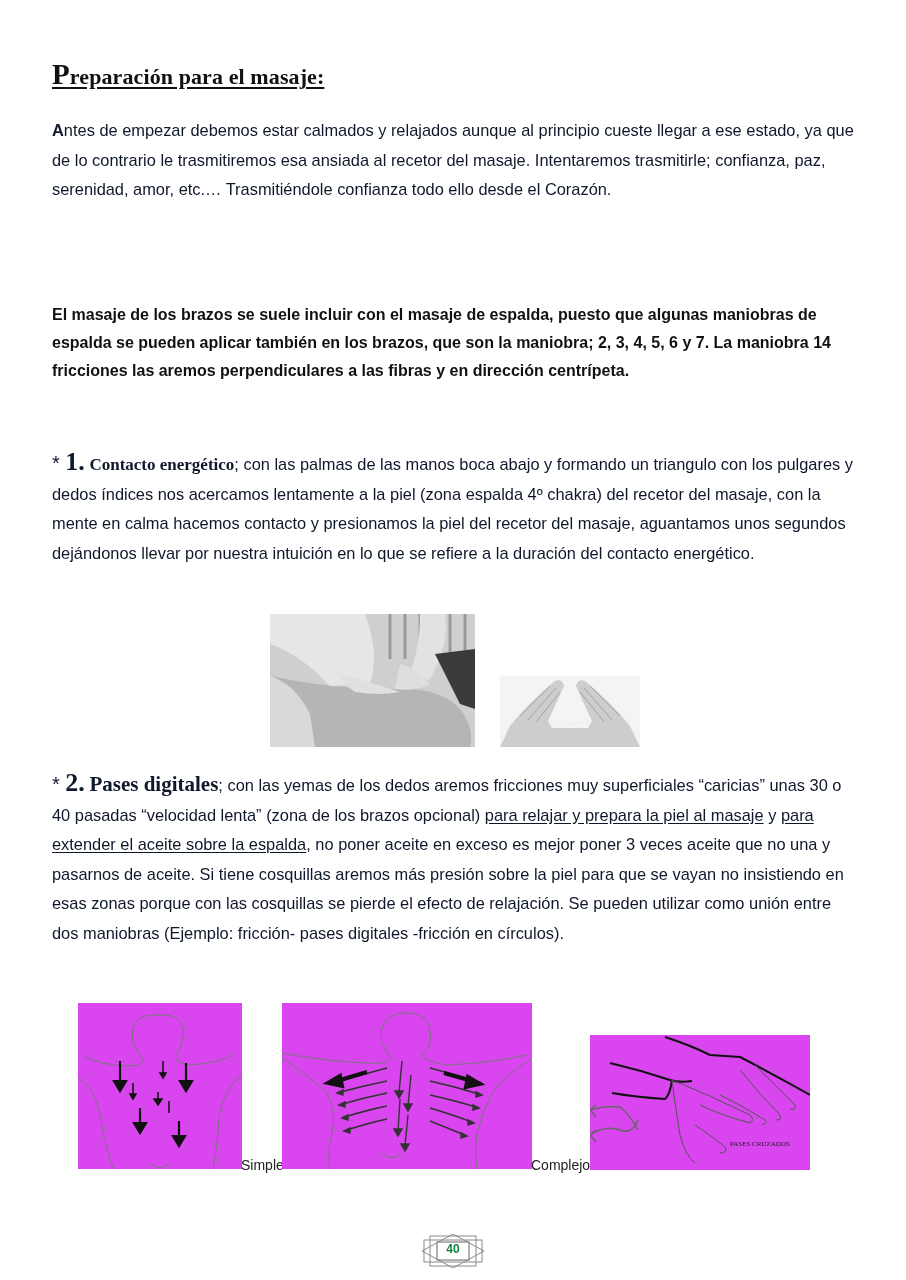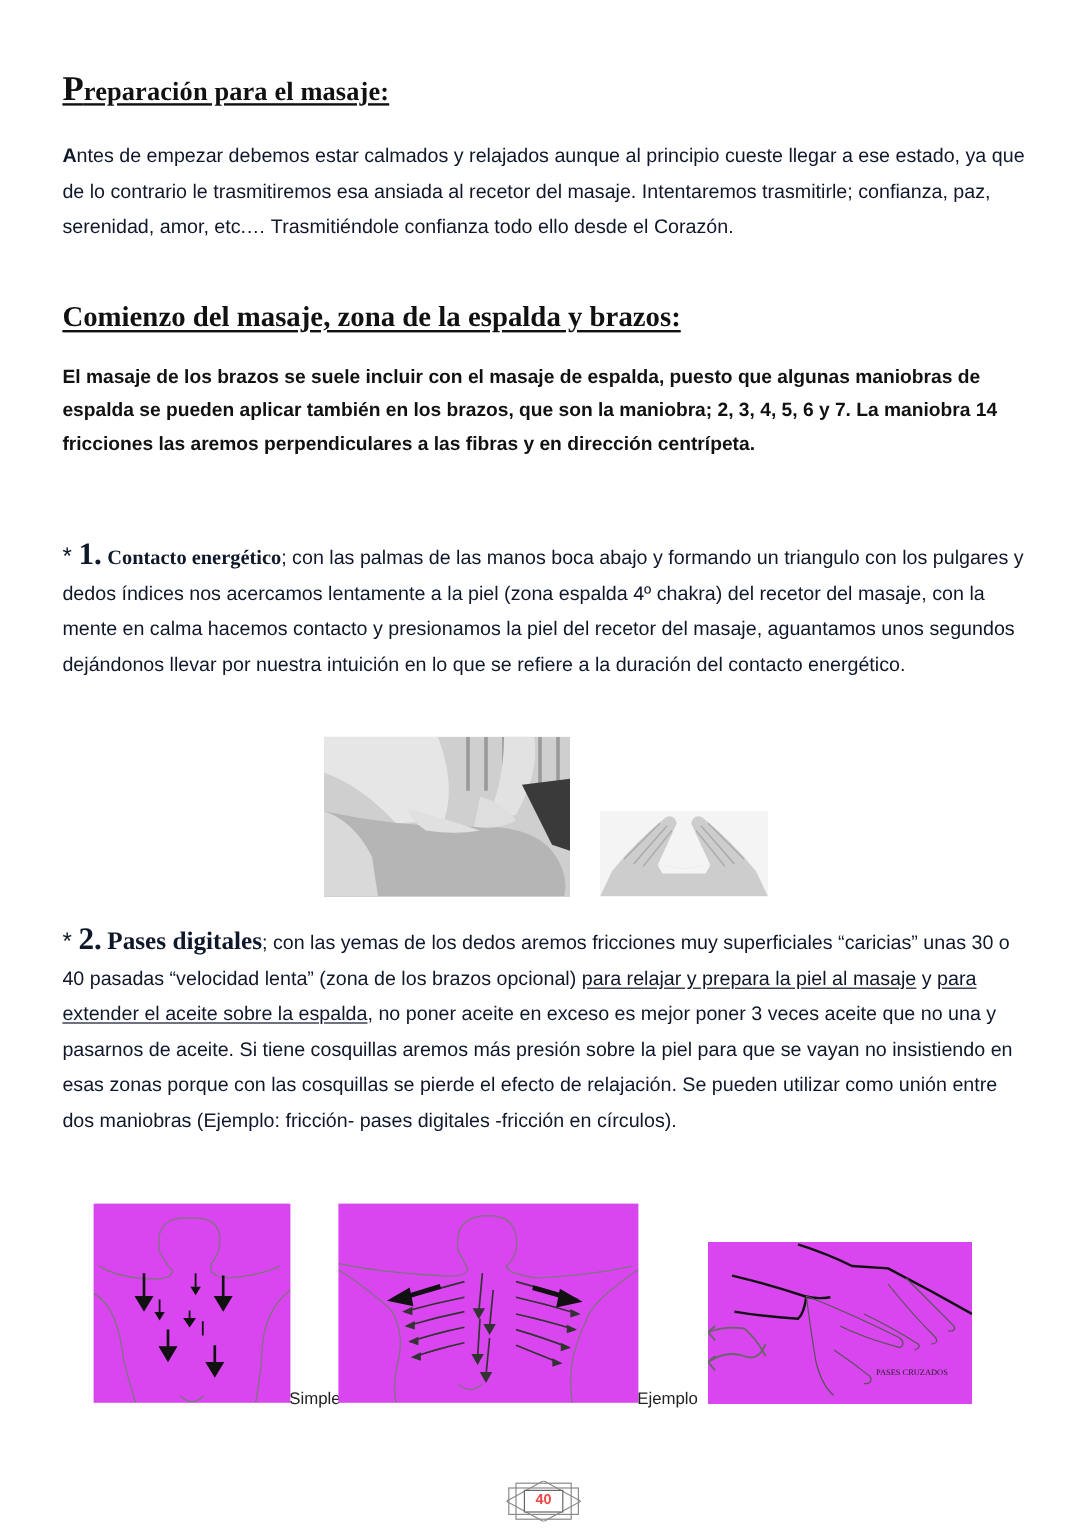--- a/index.html
+++ b/index.html
@@ -32,32 +32,31 @@
     .fig { position: absolute; background: #d946ef; }
     .fig-simple { left: 78px; top: 1003px; width: 164px; height: 166px; }
     .fig-complex { left: 282px; top: 1003px; width: 250px; height: 166px; }
     .fig-crossed { left: 590px; top: 1035px; width: 220px; height: 135px; }
 
     .caption { position: absolute; font-size: 14px; color: #222; }
     .cap-simple { left: 241px; top: 1157px; }
     .cap-complex { left: 531px; top: 1157px; }
 
     .pagenum { position: absolute; left: 422px; top: 1234px; width: 62px; height: 34px; }
-    .pagenum-text { position: absolute; left: 0; top: 8px; width: 62px; text-align: center; font-weight: bold; font-size: 12px; color: #ef4444; }
+    .pagenum-text { position: absolute; left: 0; top: 8px; width: 62px; text-align: center; font-weight: bold; font-size: 12px; color: #15803d; }
   </style>
 </head>
 <body>
 
 <div class="page">
 
   <h1 class="h1"><span class="big">P</span><span>reparación para el masaje:</span></h1>
 
   <p class="para p-prep"><span class="cap">A</span><span>ntes de empezar debemos estar calmados y relajados aunque al principio cueste llegar a ese estado, ya que de lo contrario le trasmitiremos esa ansiada al recetor del masaje. Intentaremos trasmitirle; confianza, paz, serenidad, amor, etc.… Trasmitiéndole confianza todo ello desde el Corazón.</span></p>
 
-  <h2 class="h2">Comienzo del masaje, zona de la espalda y brazos:</h2>
 
   <p class="intro">El masaje de los brazos se suele incluir con el masaje de espalda, puesto que algunas maniobras de espalda se pueden aplicar también en los brazos, que son la maniobra;  2, 3, 4, 5, 6 y 7.   La maniobra 14 fricciones las aremos perpendiculares a las fibras y en dirección centrípeta.</p>
 
   <p class="para p-item1"><span class="star">* </span><span class="num">1.</span> <span class="item-title">Contacto energético</span><span>; con las palmas de las manos boca abajo y formando un triangulo con los pulgares y dedos índices nos acercamos lentamente a la piel (zona espalda 4º chakra) del recetor del masaje, con la mente en calma hacemos contacto y presionamos la piel del recetor del masaje, aguantamos unos segundos dejándonos llevar por nuestra intuición en lo que se refiere a la duración del contacto energético.</span></p>
 
   <div class="img photo-massage">
     <svg width="205" height="133" viewBox="0 0 205 133">
       <rect x="0" y="0" width="205" height="133" fill="#cfcfcf"></rect>
       <g stroke="#9a9a9a" stroke-width="3">
         <line x1="120" y1="0" x2="120" y2="45"></line>
@@ -161,21 +160,21 @@
           <path d="M119 141 L127 141 L123 148 Z"></path>
       </g>
       <g stroke="#111" stroke-width="4" fill="#111">
         <line x1="85" y1="69" x2="55" y2="78"></line>
           <path d="M46 80 L58 73 L60 83 Z"></path>
         <line x1="162" y1="70" x2="190" y2="78"></line>
           <path d="M198 81 L186 74 L184 84 Z"></path>
       </g>
     </svg>
   </div>
-  <span class="caption cap-complex">Ejemplo</span>
+  <span class="caption cap-complex">Complejo</span>
 
   <div class="fig fig-crossed">
     <svg width="220" height="135" viewBox="0 0 220 135" fill="none" stroke="#555" stroke-width="1">
       <path d="M75 2 Q100 10 120 20 L150 22 Q185 40 220 60" stroke="#111" stroke-width="2"></path>
       <path d="M20 28 Q50 35 80 45 Q90 48 102 46" stroke="#111" stroke-width="2"></path>
       <path d="M22 58 Q45 62 75 64 Q80 60 82 45" stroke="#111" stroke-width="2"></path>
       <path d="M82 45 Q85 70 90 100 Q95 120 105 128"></path>
       <path d="M82 45 Q120 60 160 80 Q165 85 160 88 Q130 80 110 70"></path>
       <path d="M130 60 Q155 72 175 85 Q178 88 172 90"></path>
       <path d="M150 35 Q170 60 190 80 Q192 85 186 85"></path>

